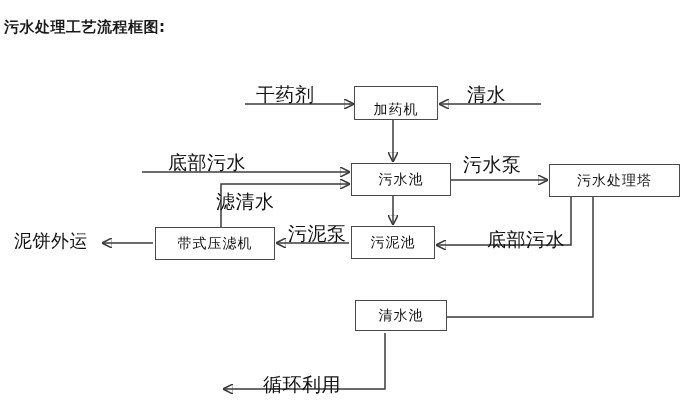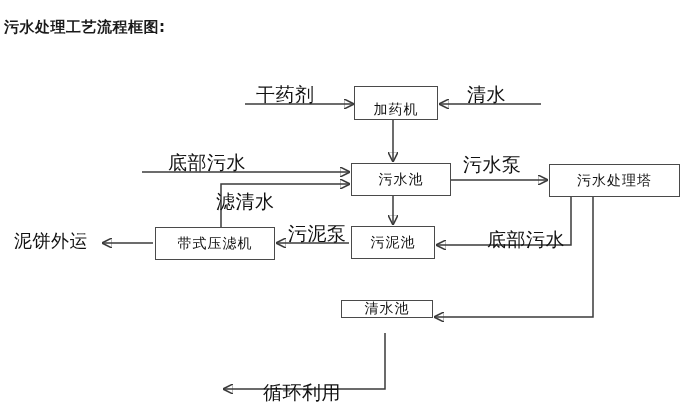--- a/index.html
+++ b/index.html
@@ -118,35 +118,35 @@
   </div>
 
   <div class="node" style="left:351px; top:226px; width:84px; height:33px;">
     <span>污泥池</span>
   </div>
 
   <div class="node" style="left:155px; top:227px; width:120px; height:33px;align-items:center;">
     <span>带式压滤机</span>
   </div>
 
-  <div class="node" style="left:341px; top:300px; width:92px; height:18px;">
+  <div class="node" style="left:355px; top:300px; width:92px; height:31px;">
     <span>清水池</span>
   </div>
 
   <div class="edge-label" style="left:256px; top:82px;">干药剂</div>
 
   <div class="edge-label" style="left:467px; top:82px;">清水</div>
 
   <div class="edge-label" style="left:168px; top:150px;">底部污水</div>
 
   <div class="edge-label" style="left:463px; top:152px;">污水泵</div>
 
   <div class="edge-label" style="left:216px; top:189px;font-family:Liberation Mono, monospace;">滤清水</div>
 
   <div class="edge-label" style="left:288px; top:221px;">污泥泵</div>
 
   <div class="edge-label" style="left:467px; top:227px;margin-left:20px;">底部污水</div>
 
-  <div class="edge-label" style="left:263px; top:380px;">循环利用</div>
+  <div class="edge-label" style="left:263px; top:372px;">循环利用</div>
 
   <div class="free-label" style="left:14px; top:229px;">泥饼外运</div>
 
 </div>
 
 </body></html>

